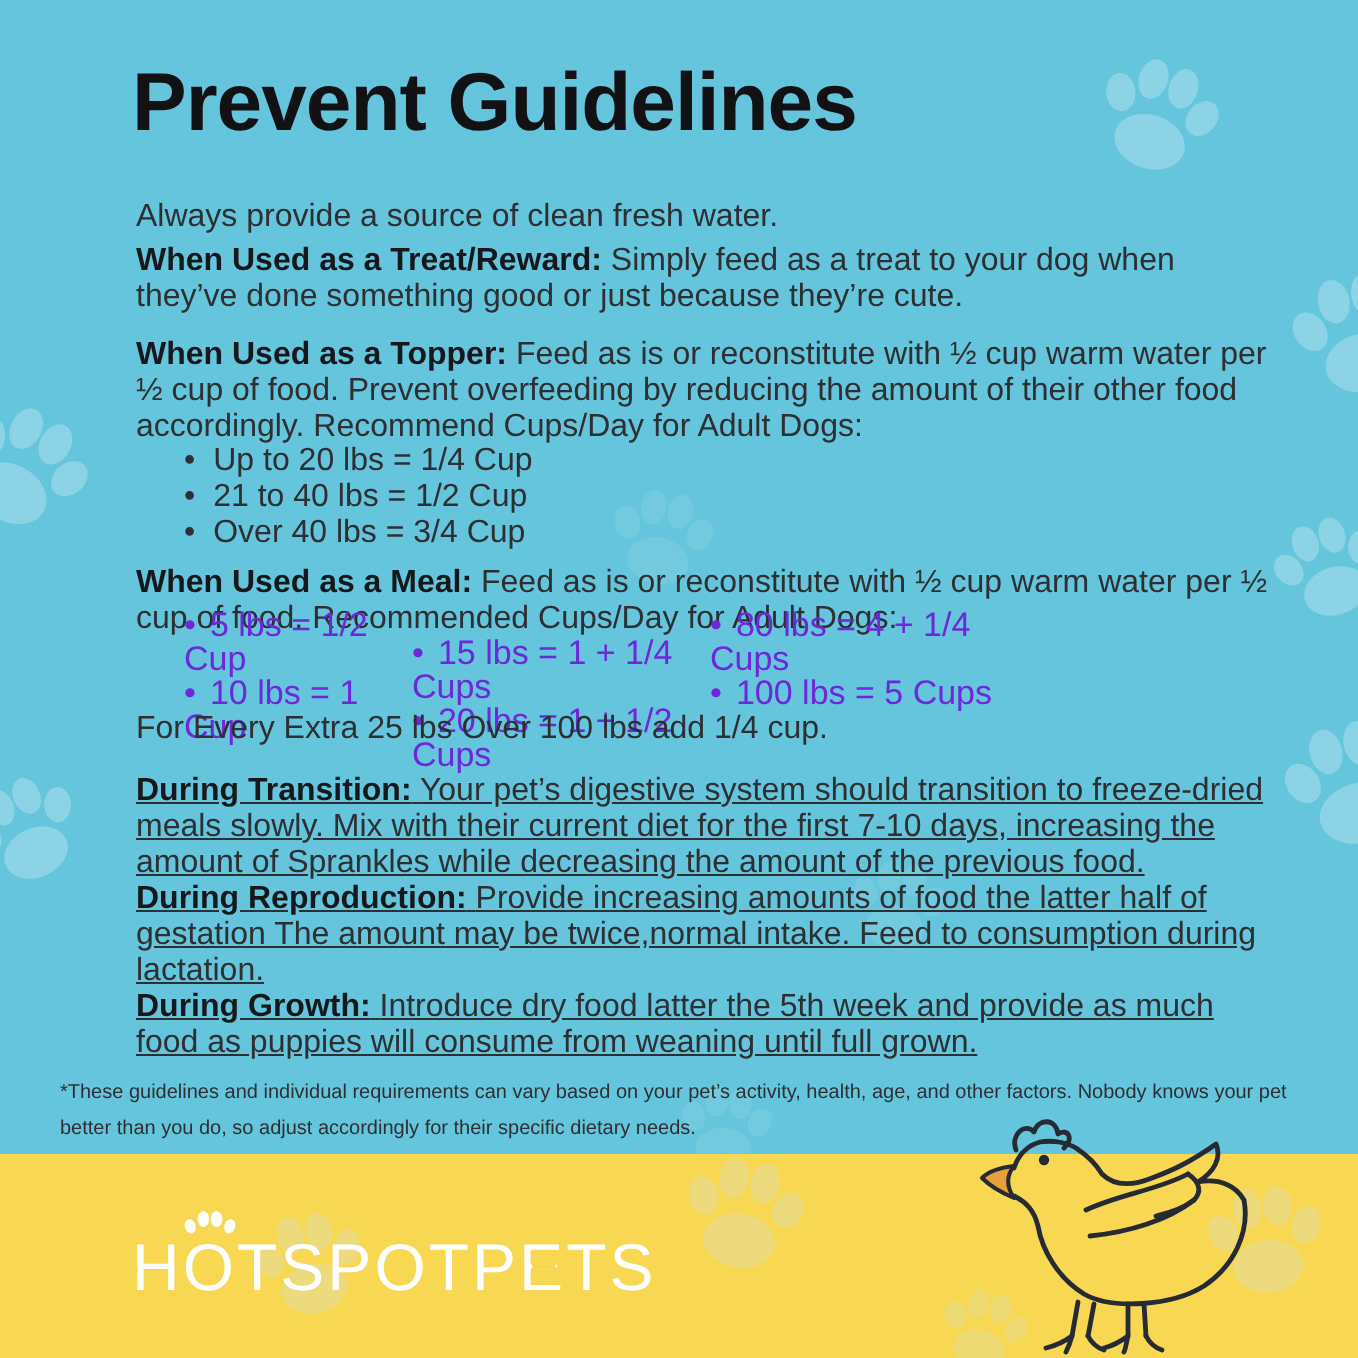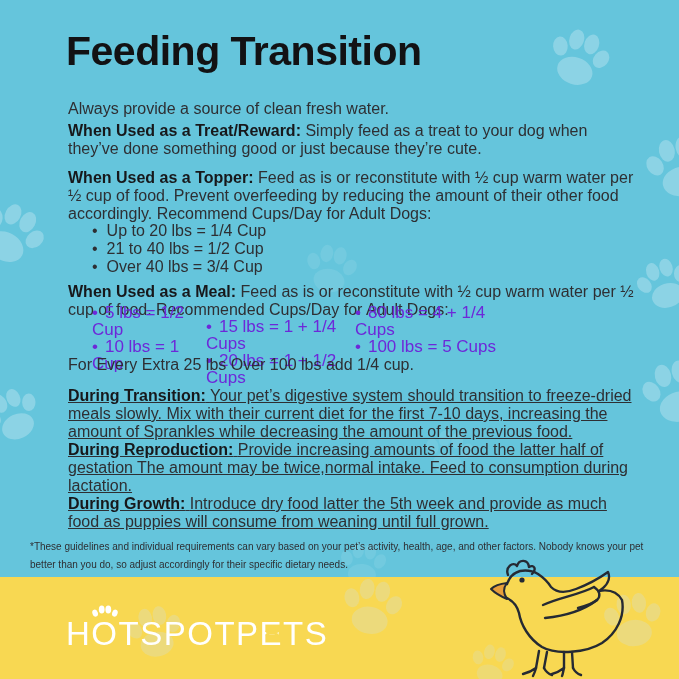--- a/index.html
+++ b/index.html
@@ -96,21 +96,21 @@
   <svg class="paw" style="left:-20px;top:382px;transform:rotate(-24deg)" width="66" height="66" viewBox="0 0 64 64">
       <use href="#paw-shape" class="paw-blue"></use>
     </svg>
   <svg class="paw" style="left:420px;top:424px;transform:rotate(8deg);opacity:.5" width="58" height="58" viewBox="0 0 64 64">
       <use href="#paw-shape" class="paw-blue-faint"></use>
     </svg>
   <svg class="paw" style="left:335px;top:536px;transform:rotate(6deg);opacity:.5" width="56" height="56" viewBox="0 0 64 64">
       <use href="#paw-shape" class="paw-blue-faint"></use>
     </svg>
 
-  <div class="title">Feeding Transition</div>
+  <div class="title">Prevent Guidelines</div>
   <p class="tx" style="top:84px">Always provide a source of clean fresh water.</p>
 
   <p class="tx" style="top:106px">
     <b>When Used as a Treat/Reward:</b>
     <span>Simply feed as a treat to your dog when they’ve done something good or just because they’re cute.</span>
   </p>
 
   <p class="tx" style="top:153px">
     <b>When Used as a Topper:</b>
     <span>Feed as is or reconstitute with ½ cup warm water per ½ cup of food. Prevent overfeeding by reducing the amount of their other food accordingly. Recommend Cups/Day for Adult Dogs:</span>

